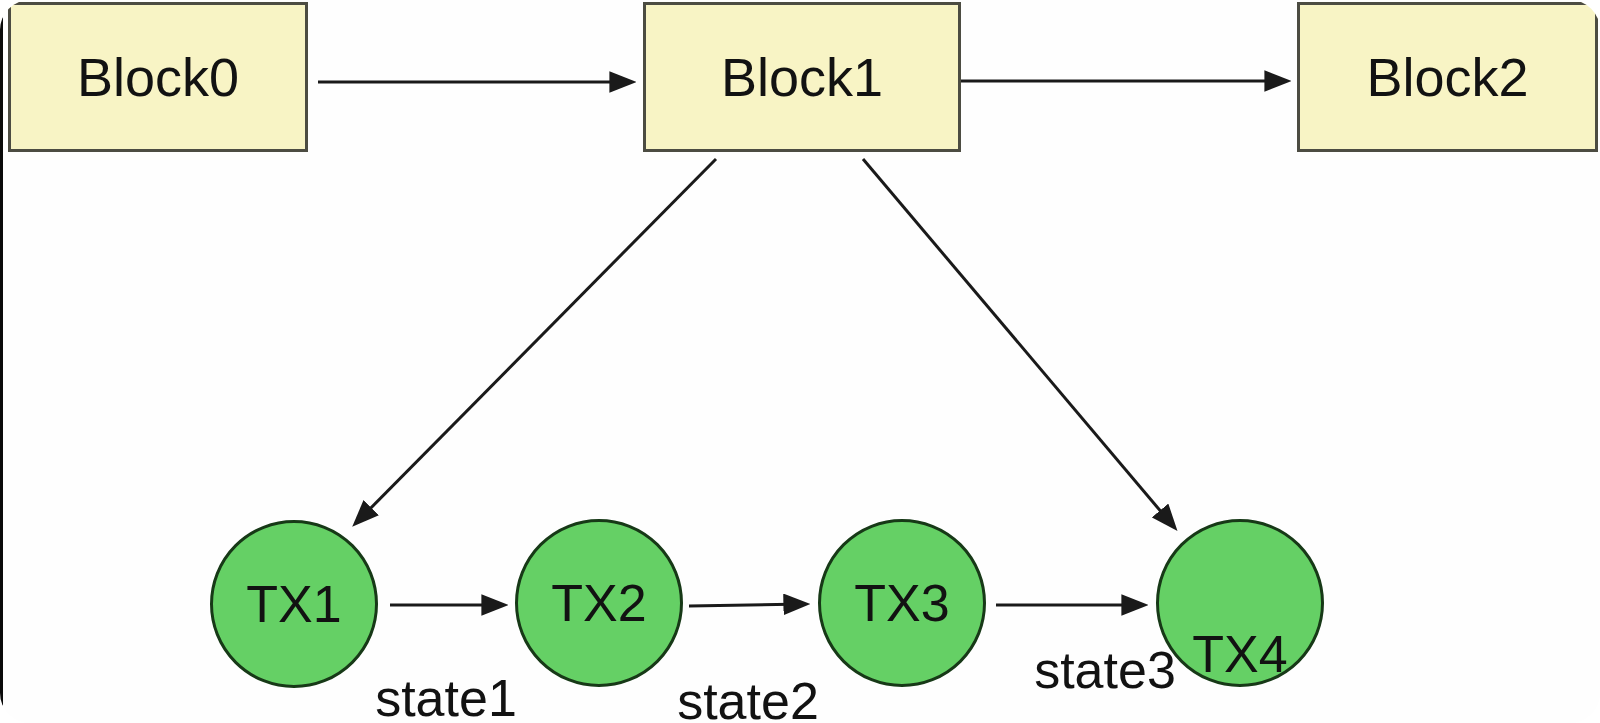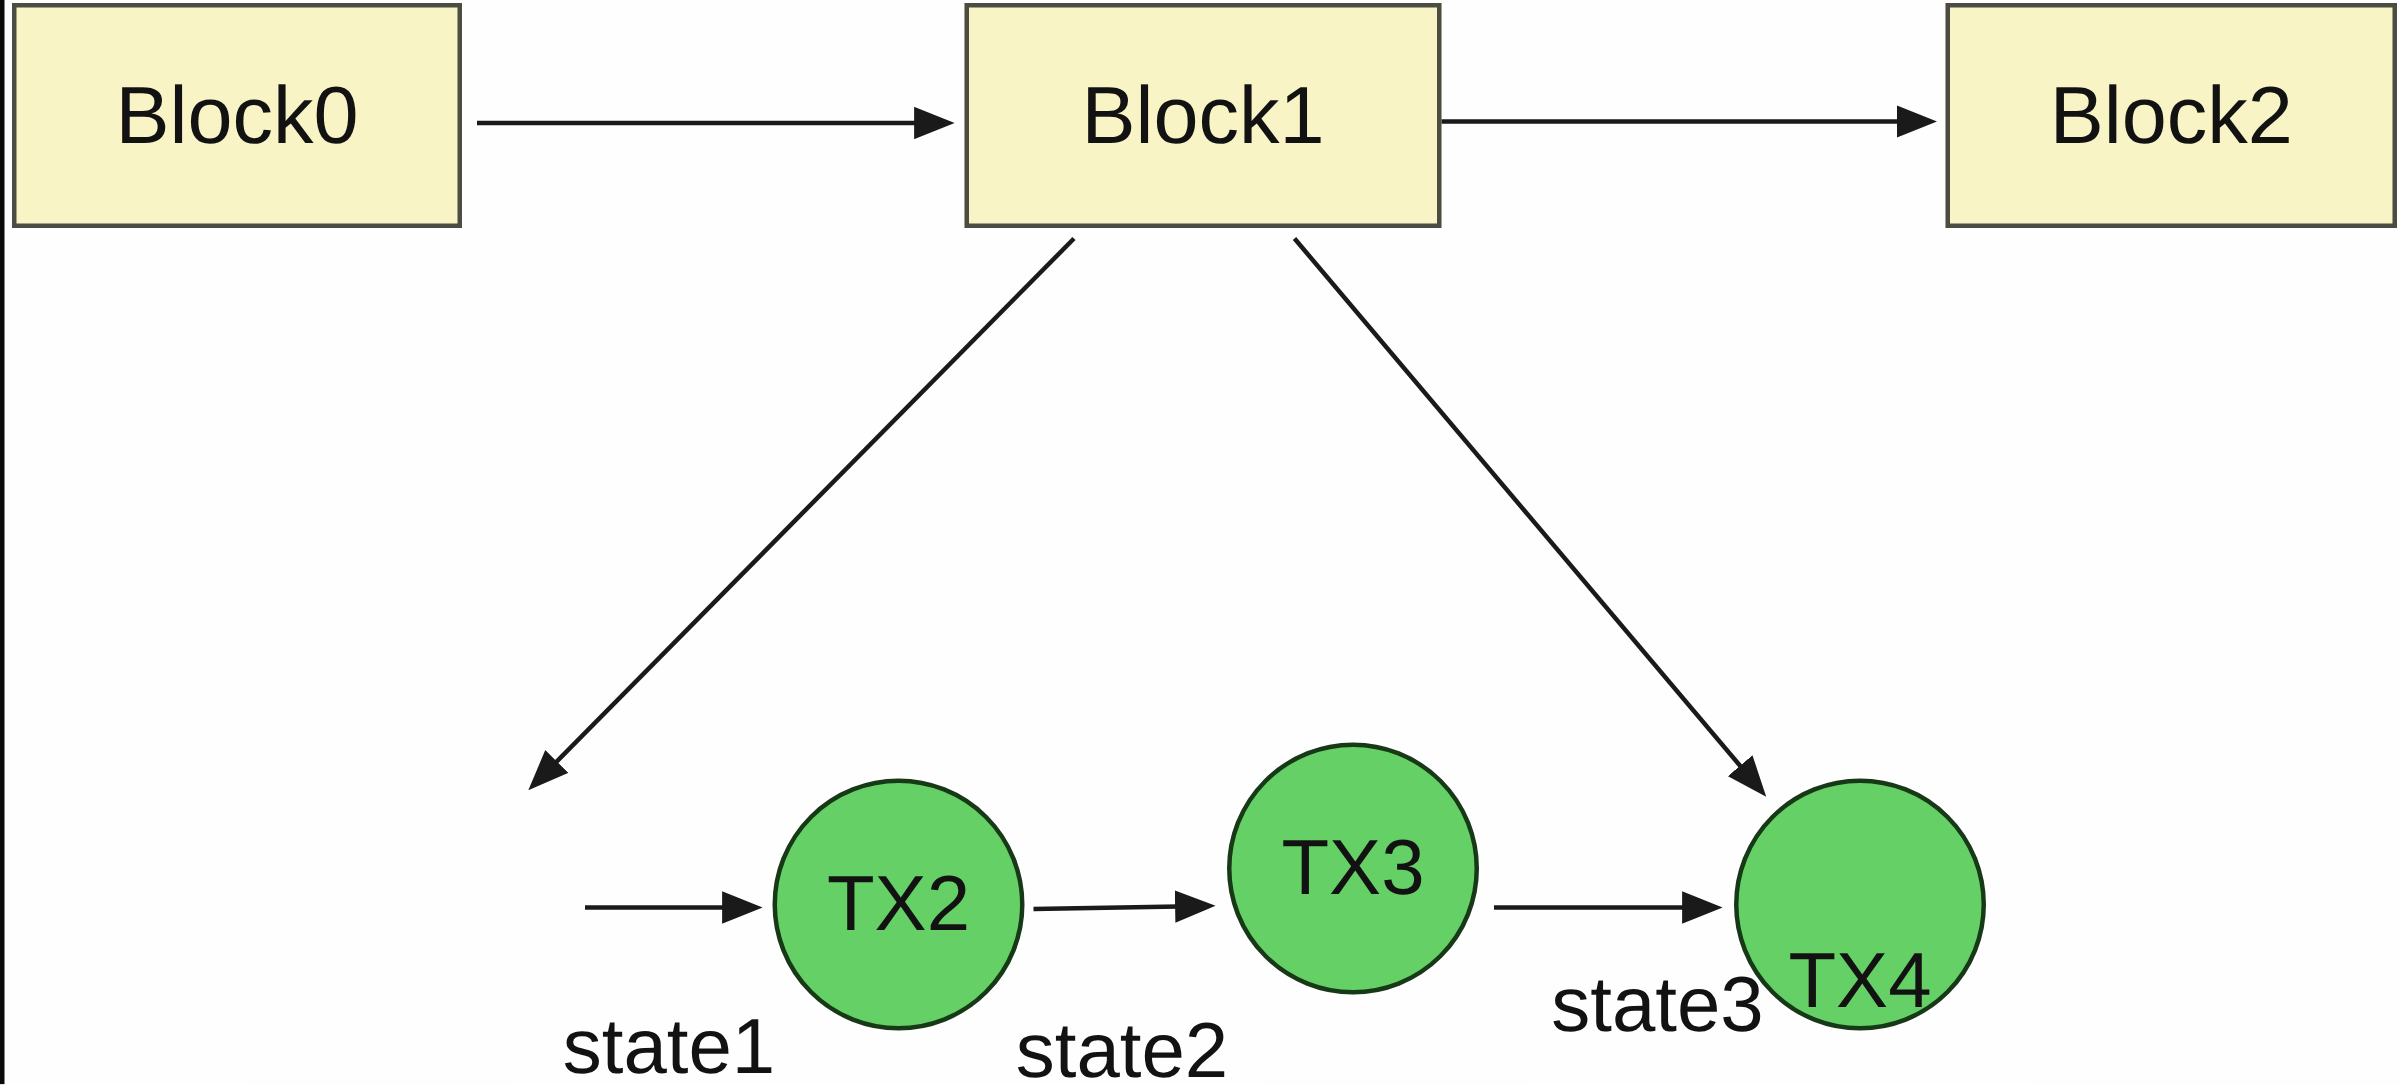--- a/index.html
+++ b/index.html
@@ -7,20 +7,21 @@
     padding: 0;
     background: #ffffff;
   }
   .stage {
     position: relative;
     width: 1600px;
     height: 723px;
     background: var(--background, #fefefe);
     overflow: hidden;
     font-family: "Liberation Sans", sans-serif;
+    border-radius: 30px;
   }
   .edge-strip-left {
     position: absolute;
     left: 0; top: 0;
     width: 3px; height: 100%;
     background: #0a0a0a;
   }
   svg.arrows {
     position: absolute;
     left: 0; top: 0;
@@ -58,21 +59,21 @@
     border: 3px solid var(--tx-border, #173917);
     display: flex;
     align-items: center;
     justify-content: center;
     font-size: 52px;
     color: var(--text, #121212);
     box-sizing: border-box;
   }
   .tx.t1 { left: 210px;  top: 520px; }
   .tx.t2 { left: 515px;  top: 519px; }
-  .tx.t3 { left: 818px;  top: 495px; }
+  .tx.t3 { left: 818px;  top: 519px; }
   .tx.t4 { left: 1156px; top: 519px; align-items: flex-end; }
   .state-label {
     position: absolute;
     transform: translateX(-50%);
     font-size: 52px;
     line-height: 1;
     color: var(--text, #121212);
     white-space: nowrap;
   }
   .state-label.s1 { left: 446px;  top: 652px; margin-top: 20px; }
@@ -104,20 +105,23 @@
   <div class="block b0">
     <span>Block0</span>
   </div>
   <div class="block b1">
     <span>Block1</span>
   </div>
   <div class="block b2">
     <span>Block2</span>
   </div>
 
+  <div class="tx t1">
+    <span>TX1</span>
+  </div>
   <div class="tx t2">
     <span>TX2</span>
   </div>
   <div class="tx t3">
     <span>TX3</span>
   </div>
   <div class="tx t4">
     <span>TX4</span>
   </div>
 

